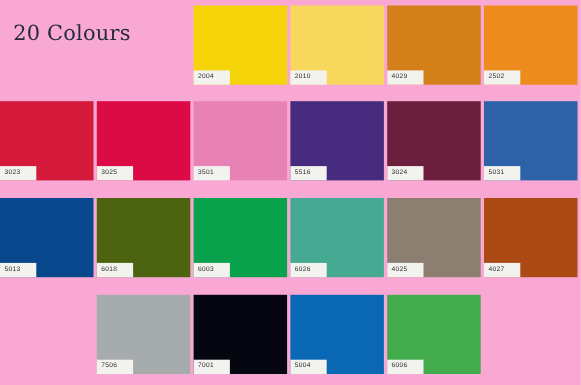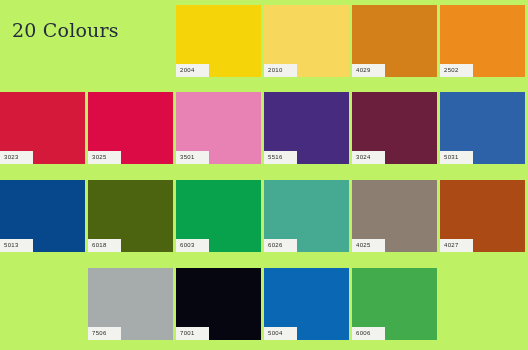--- a/index.html
+++ b/index.html
@@ -76,21 +76,21 @@
     text-align: left;
     padding-left: 4px;
     box-sizing: border-box;
     letter-spacing: 0.3px;
     user-select: none;
   }
 </style>
 </head>
 <body style="background: rgb(255, 255, 255);">
 
-<div id="chart-root" style="background: #bef264;">
+<div id="chart-root" style="background: #f9a8d4;">
 
   <div id="page-title" style="color: rgb(37, 43, 62);">20 Colours</div>
 
   <div id="swatch-grid">
       <div class="swatch" style="left: 176px; top: 5px; width: 85px; height: 72px;">
         <div class="swatch-fill" style="width: 85px; height: 72px; background: rgb(245, 212, 10);"></div>
         <div class="swatch-label" style="background: rgb(242, 242, 238); color: rgb(43, 43, 43);">2004</div>
       </div>
       <div class="swatch" style="left: 264px; top: 5px; width: 85px; height: 72px;">
         <div class="swatch-fill" style="width: 85px; height: 72px; background: rgb(247, 216, 92);"></div>

